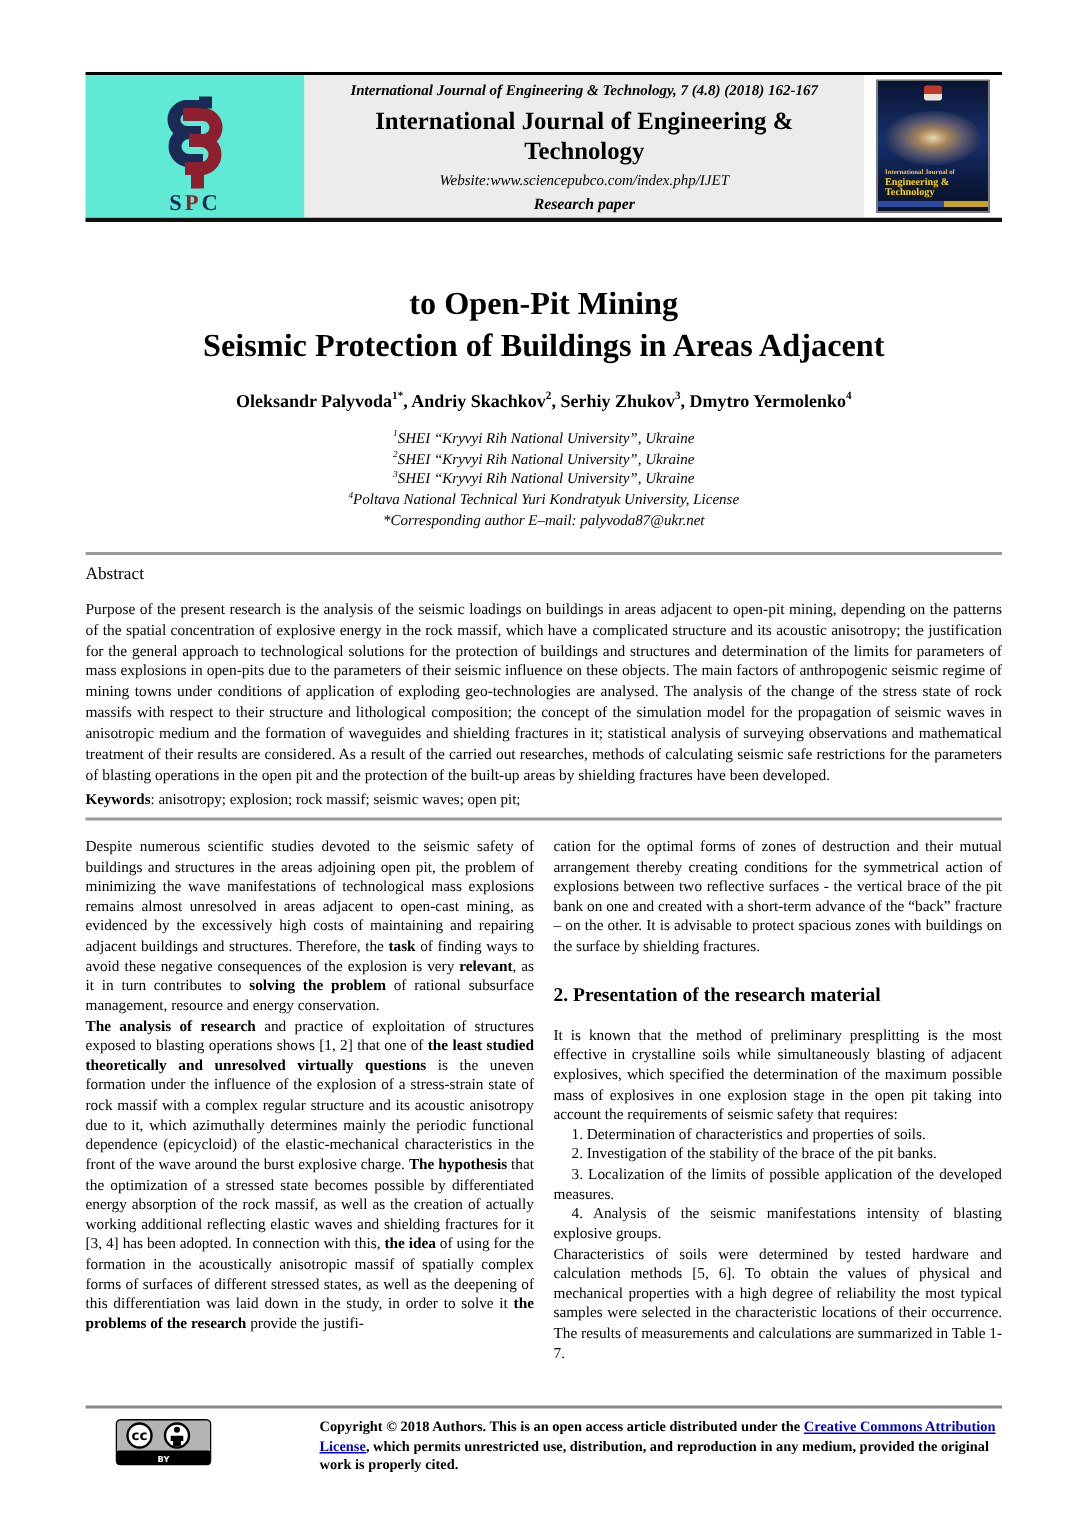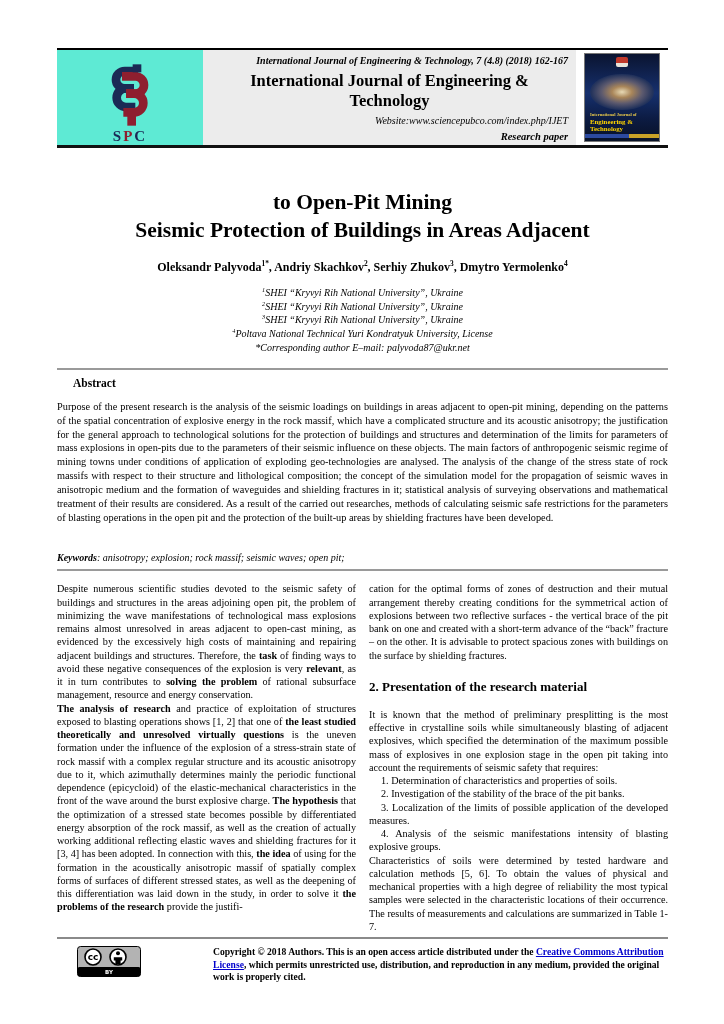--- a/index.html
+++ b/index.html
@@ -8,21 +8,21 @@
         padding:48px 56px 0 57px;overflow:hidden;}
   .b{font-weight:bold}
   .link{color:#0000cc;text-decoration:underline;cursor:pointer}
   sup{font-size:0.62em;vertical-align:super;line-height:0}
 
   
   .header{display:flex;border-top:2px solid #000;border-bottom:3px solid #111;height:95px;}
   .logo-box{width:146px;background:#5eead4;display:flex;flex-direction:column;align-items:center;justify-content:flex-end}
   .logo-box svg{display:block}
   .logo-text{font-weight:bold;font-size:15px;letter-spacing:2px;color:#1b2a55;margin-top:1px}
-  .header-center{flex:1;background:#ececec;display:flex;flex-direction:column;align-items:flex-end;
+  .header-center{flex:1;background:#ececec;display:flex;flex-direction:column;align-items:center;
                  justify-content:space-between;padding:5px 8px 3px;text-align:center}
   .h-ref{font-size:10px;font-weight:bold;font-style:italic}
   .h-name{font-size:16.5px;font-weight:bold}
   .h-web{font-size:10px;font-style:italic}
   .h-type{font-size:10.5px;font-weight:bold;font-style:italic}
   .cover-box{width:92px;background:#fff;display:flex;align-items:center;justify-content:center}
   .cover{position:relative;width:74px;height:87px;border:1px solid #777;overflow:hidden;
          background:linear-gradient(180deg,#0a1430 0%,#16306e 45%,#0c1b42 75%,#081126 100%)}
   .cover-emblem{position:absolute;top:3px;left:31px;width:12px;height:10px;
                 background:linear-gradient(180deg,#c0392b 55%,#e8e4da 55%);border-radius:2px}
@@ -34,23 +34,23 @@
                font-size:6.8px;color:#ffd400;font-weight:bold}
   .cover-strip{position:absolute;left:0;right:0;bottom:3px;height:4px;
                background:linear-gradient(90deg,#2c4aa0 0%,#2c4aa0 60%,#c9a227 60%,#c9a227 100%)}
 
   
   .article-title{margin-top:41px;text-align:center;font-size:21.5px;font-weight:bold;line-height:1.3}
   .authors{text-align:center;margin-top:15px;font-size:12px;font-weight:bold}
   .affils{text-align:center;margin-top:11px;font-size:10px;font-style:italic;line-height:1.38}
   .rule{border:0;border-top:2px solid #9a9a9a;margin:0}
   .rule-abs{margin-top:13px}
-  .abs-head{font-size:11.5px;font-weight:bold;margin:7px 16px 11px}
+  .abs-head{font-size:11.5px;font-weight:normal;margin:7px 0 11px}
   .abs-text{font-size:10.3px;text-align:justify;line-height:1.345;margin:0}
-  .keywords{margin-top:28px;font-size:10px;font-style:italic}
+  .keywords{margin-top:4px;font-size:10px;}
   .rule-kw{margin-top:6px}
 
   
   .columns{display:flex;gap:13px;margin-top:11px}
   .col{flex:1;min-width:0}
   .section-head{font-size:13px;font-weight:bold;margin:0 0 13px}
   .section-head-2{margin-top:17px}
   .body-p{font-size:10.2px;text-align:justify;line-height:1.3;margin:0}
   .list-item{font-size:10.2px;text-align:justify;line-height:1.3;margin:0;text-indent:12px}
 

